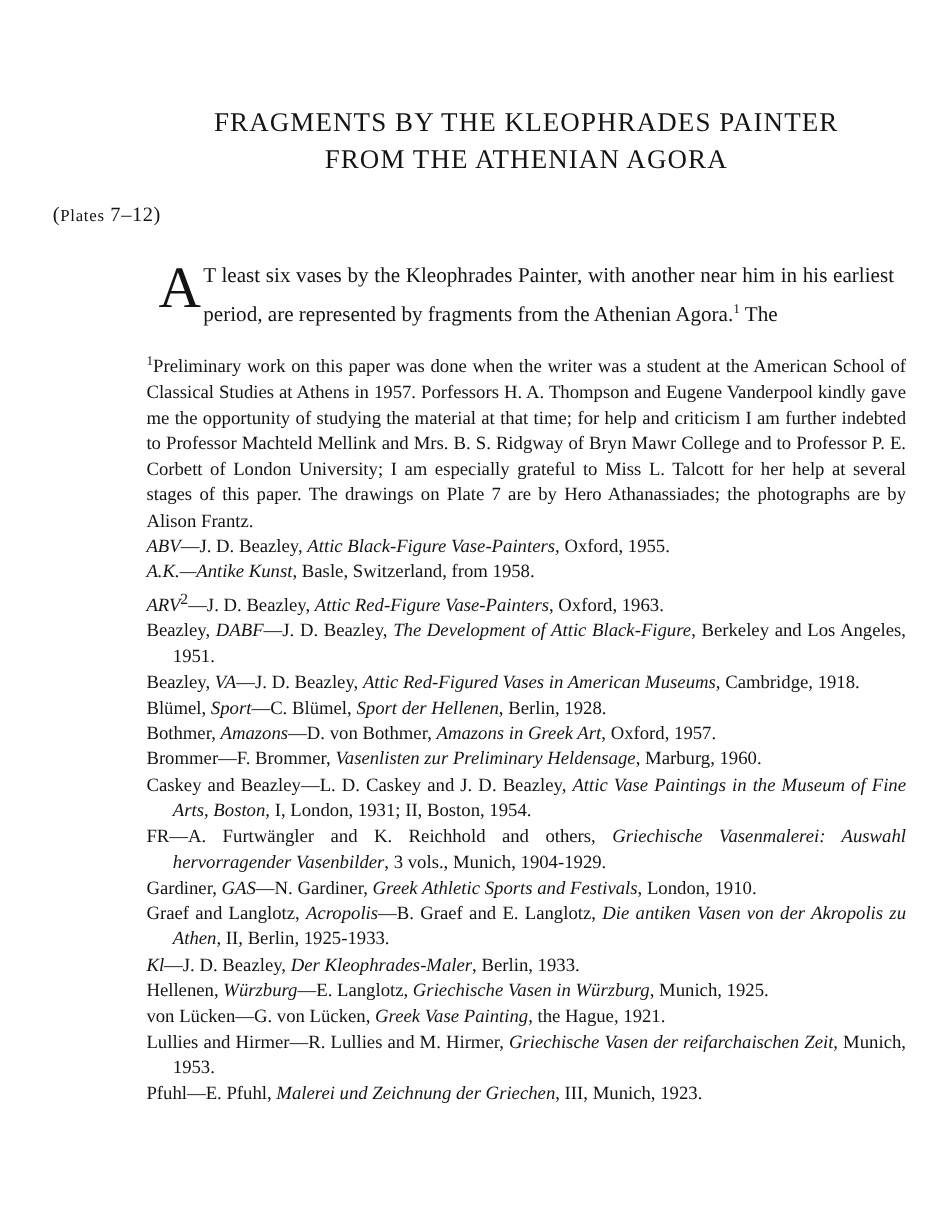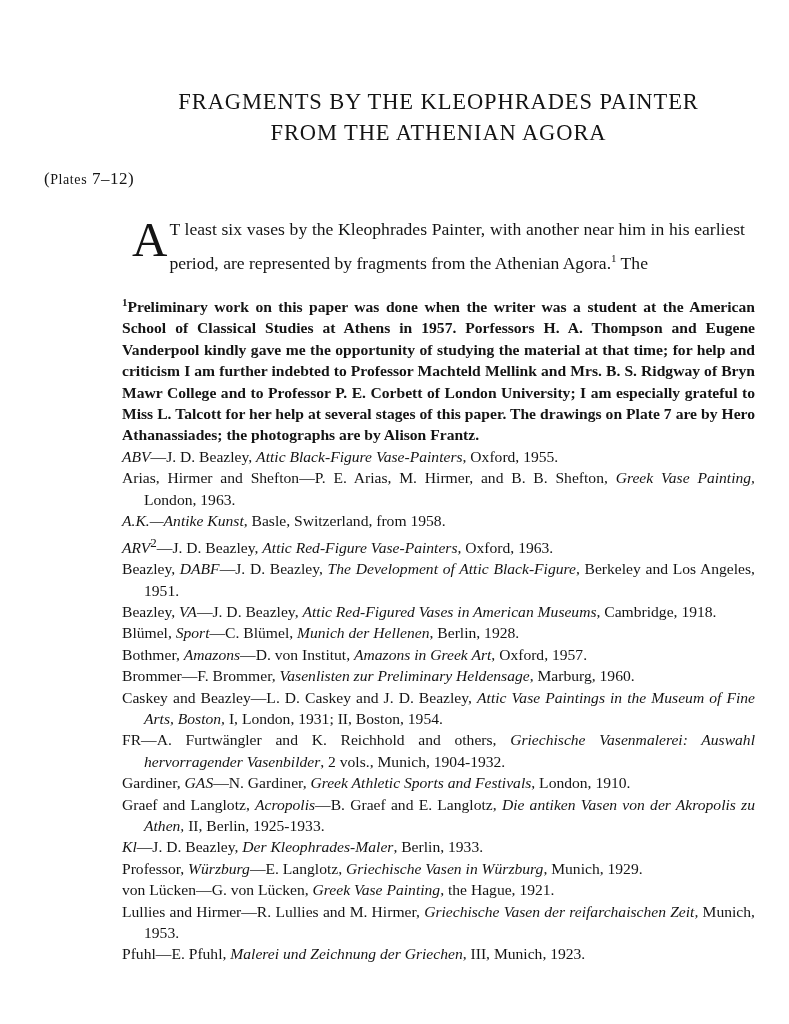--- a/index.html
+++ b/index.html
@@ -69,21 +69,20 @@
   }
   .notes {
     margin: 0 78px 0 78px;
     font-size: 15.6px;
     line-height: 21.4px;
     text-align: justify;
   }
   .notes p {
     margin: 0;
     text-indent: 0;
-    font-weight: bold;
   }
   .footnote {
     text-indent: 22px;
   }
   .footnote .fn-mark {
     font-size: 11px;
     vertical-align: super;
   }
   .lead-in {
     text-indent: 22px;
@@ -117,34 +116,33 @@
   <div class="opening">
     <span class="dropcap">A</span><span>T least six vases by the Kleophrades Painter, with another near him in his earliest period, are represented by fragments from the Athenian Agora.</span><span class="sup">1</span><span> The</span>
   </div>
 
   <div class="rule-gap"></div>
 
   <div class="notes">
     <p class="footnote"><span class="fn-mark">1</span><span>Preliminary work on this paper was done when the writer was a student at the American School of Classical Studies at Athens in 1957. Porfessors H. A. Thompson and Eugene Vanderpool kindly gave me the opportunity of studying the material at that time; for help and criticism I am further indebted to Professor Machteld Mellink and Mrs. B. S. Ridgway of Bryn Mawr College and to Professor P. E. Corbett of London University; I am especially grateful to Miss L. Talcott for her help at several stages of this paper. The drawings on Plate 7 are by Hero Athanassiades; the photographs are by Alison Frantz.</span></p>
     <ul class="ref-list" id="ref-list">
         <li><i>ABV</i><span>—J. D. Beazley, </span><i>Attic Black-Figure Vase-Painters</i><span>, Oxford, 1955.</span></li>
-        <li><span>Arias, Hirmer and Shefton—P. E. Arias, M. Hirmer, and B. B. Shefton, </span><i>Greek Vase Painting,</i><span> London, 1963.</span></li>
         <li><i>A.K.—</i><i>Antike Kunst</i><span>, Basle, Switzerland, from 1958.</span></li>
         <li><i>ARV</i><sup>2</sup><span>—J. D. Beazley, </span><i>Attic Red-Figure Vase-Painters</i><span>, Oxford, 1963.</span></li>
         <li><span>Beazley, </span><i>DABF</i><span>—J. D. Beazley, </span><i>The Development of Attic Black-Figure</i><span>, Berkeley and Los Angeles, 1951.</span></li>
         <li><span>Beazley, </span><i>VA</i><span>—J. D. Beazley, </span><i>Attic Red-Figured Vases in American Museums</i><span>, Cambridge, 1918.</span></li>
-        <li><span>Blümel, </span><i>Sport</i><span>—C. Blümel, </span><i>Munich der Hellenen</i><span>, Berlin, 1928.</span></li>
-        <li><span>Bothmer, </span><i>Amazons</i><span>—D. von Institut, </span><i>Amazons in Greek Art</i><span>, Oxford, 1957.</span></li>
+        <li><span>Blümel, </span><i>Sport</i><span>—C. Blümel, </span><i>Sport der Hellenen</i><span>, Berlin, 1928.</span></li>
+        <li><span>Bothmer, </span><i>Amazons</i><span>—D. von Bothmer, </span><i>Amazons in Greek Art</i><span>, Oxford, 1957.</span></li>
         <li><span>Brommer—F. Brommer, </span><i>Vasenlisten zur Preliminary Heldensage</i><span>, Marburg, 1960.</span></li>
         <li><span>Caskey and Beazley—L. D. Caskey and J. D. Beazley, </span><i>Attic Vase Paintings in the Museum of Fine Arts, Boston,</i><span> I, London, 1931; II, Boston, 1954.</span></li>
-        <li><span>FR—A. Furtwängler and K. Reichhold and others, </span><i>Griechische Vasenmalerei: Auswahl hervorragender Vasenbilder</i><span>, 2 vols., Munich, 1904-1932.</span></li>
+        <li><span>FR—A. Furtwängler and K. Reichhold and others, </span><i>Griechische Vasenmalerei: Auswahl hervorragender Vasenbilder</i><span>, 3 vols., Munich, 1904-1929.</span></li>
         <li><span>Gardiner, </span><i>GAS</i><span>—N. Gardiner, </span><i>Greek Athletic Sports and Festivals</i><span>, London, 1910.</span></li>
         <li><span>Graef and Langlotz, </span><i>Acropolis</i><span>—B. Graef and E. Langlotz, </span><i>Die antiken Vasen von der Akropolis zu Athen,</i><span> II, Berlin, 1925-1933.</span></li>
         <li><i>Kl</i><span>—J. D. Beazley, </span><i>Der Kleophrades-Maler</i><span>, Berlin, 1933.</span></li>
-        <li><span>Professor, </span><i>Würzburg</i><span>—E. Langlotz, </span><i>Griechische Vasen in Würzburg</i><span>, Munich, 1929.</span></li>
+        <li><span>Hellenen, </span><i>Würzburg</i><span>—E. Langlotz, </span><i>Griechische Vasen in Würzburg</i><span>, Munich, 1925.</span></li>
         <li><span>von Lücken—G. von Lücken, </span><i>Greek Vase Painting</i><span>, the Hague, 1921.</span></li>
         <li><span>Lullies and Hirmer—R. Lullies and M. Hirmer, </span><i>Griechische Vasen der reifarchaischen Zeit,</i><span> Munich, 1953.</span></li>
         <li><span>Pfuhl—E. Pfuhl, </span><i>Malerei und Zeichnung der Griechen</i><span>, III, Munich, 1923.</span></li>
       </ul>
 
   </div>
 
 </div>
 
 </body></html>

